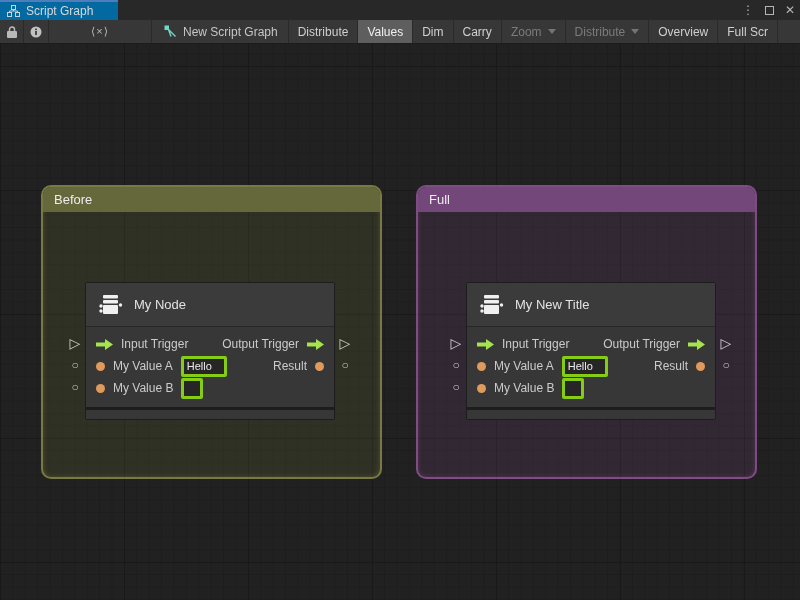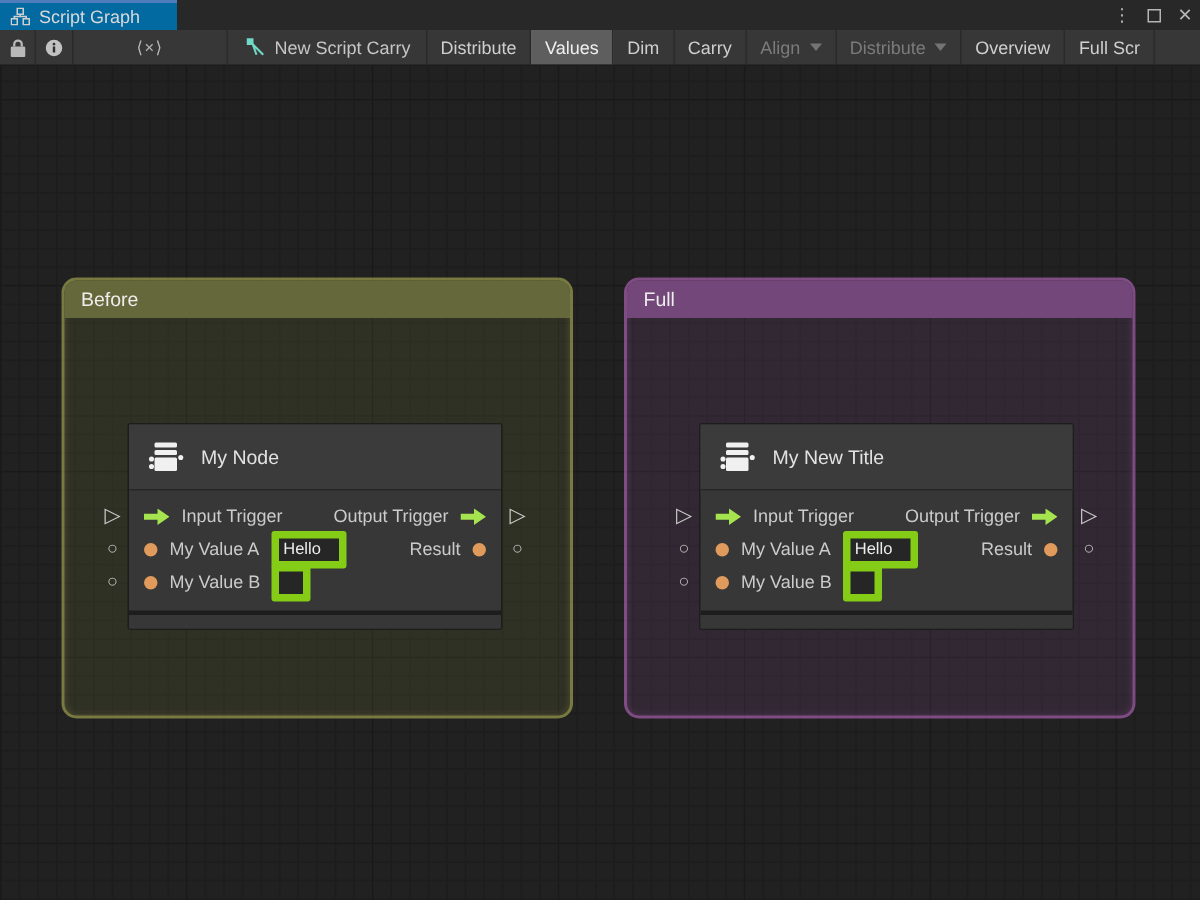--- a/index.html
+++ b/index.html
@@ -63,21 +63,21 @@
   .outer-flow{font-size:14px;line-height:1;}
   .outer-value{font-size:12px;line-height:1;}
   .node{background:#373737;border:1px solid #1d1d1d;border-radius:2px;box-sizing:border-box;}
   .node-header{height:43px;display:flex;align-items:center;gap:10px;padding:0 12px;
     border-bottom:1px solid #272727;background:#3b3b3b;color:#e2e2e2;font-size:13px;}
   .node-body{padding:6px 0 8px;}
   .row{height:22px;display:flex;align-items:center;padding:0 10px;gap:8px;color:#cbcbcb;font-size:12px;}
   .row .spacer{flex:1;}
   .value-dot{width:9px;height:9px;border-radius:50%;background:#e09a5c;flex:0 0 auto;}
   .flow-arrow{display:flex;align-items:center;flex:0 0 auto;}
-  .field{background:#262626;border:5px solid #84cc16;border-radius:2px;color:#ececec;
+  .field{background:#262626;border:3px solid #84cc16;border-radius:2px;color:#ececec;
     font-size:11px;height:15px;padding:0 3px;font-family:"Liberation Sans",sans-serif;}
   .field.small{width:10px;}
   .field.text{width:34px;}
   .node-footer{height:9px;border-top:3px solid #1d1d1d;background:#373737;}
 </style>
 </head>
 <body>
 
 <div class="tabbar">
   <div class="tab">
@@ -111,37 +111,37 @@
     </svg>
   </div>
   <div class="tb-btn w-code">
     <span>⟨×⟩</span>
   </div>
   <div class="graph-ref">
     <svg width="13" height="13" viewBox="0 0 13 13">
       <rect x="0.5" y="0.5" width="4.5" height="4.5" fill="#6fd8c6"></rect>
       <path d="M4 4l7.5 7.5M4.5 4.5l2.5 7" stroke="#6fd8c6" stroke-width="1.4" fill="none"></path>
     </svg>
-    <span>New Script Carry</span>
+    <span>New Script Graph</span>
   </div>
   <div class="tb-right">
     <div class="tb-btn">
       <span>Distribute</span>
     </div>
     <div class="tb-btn active">
       <span>Values</span>
     </div>
     <div class="tb-btn">
       <span>Dim</span>
     </div>
     <div class="tb-btn">
       <span>Carry</span>
     </div>
     <div class="tb-btn disabled">
-      <span>Align</span>
+      <span>Zoom</span>
       <span class="dd-arrow"></span>
     </div>
     <div class="tb-btn disabled">
       <span>Distribute</span>
       <span class="dd-arrow"></span>
     </div>
     <div class="tb-btn">
       <span>Overview</span>
     </div>
     <div class="tb-btn">

